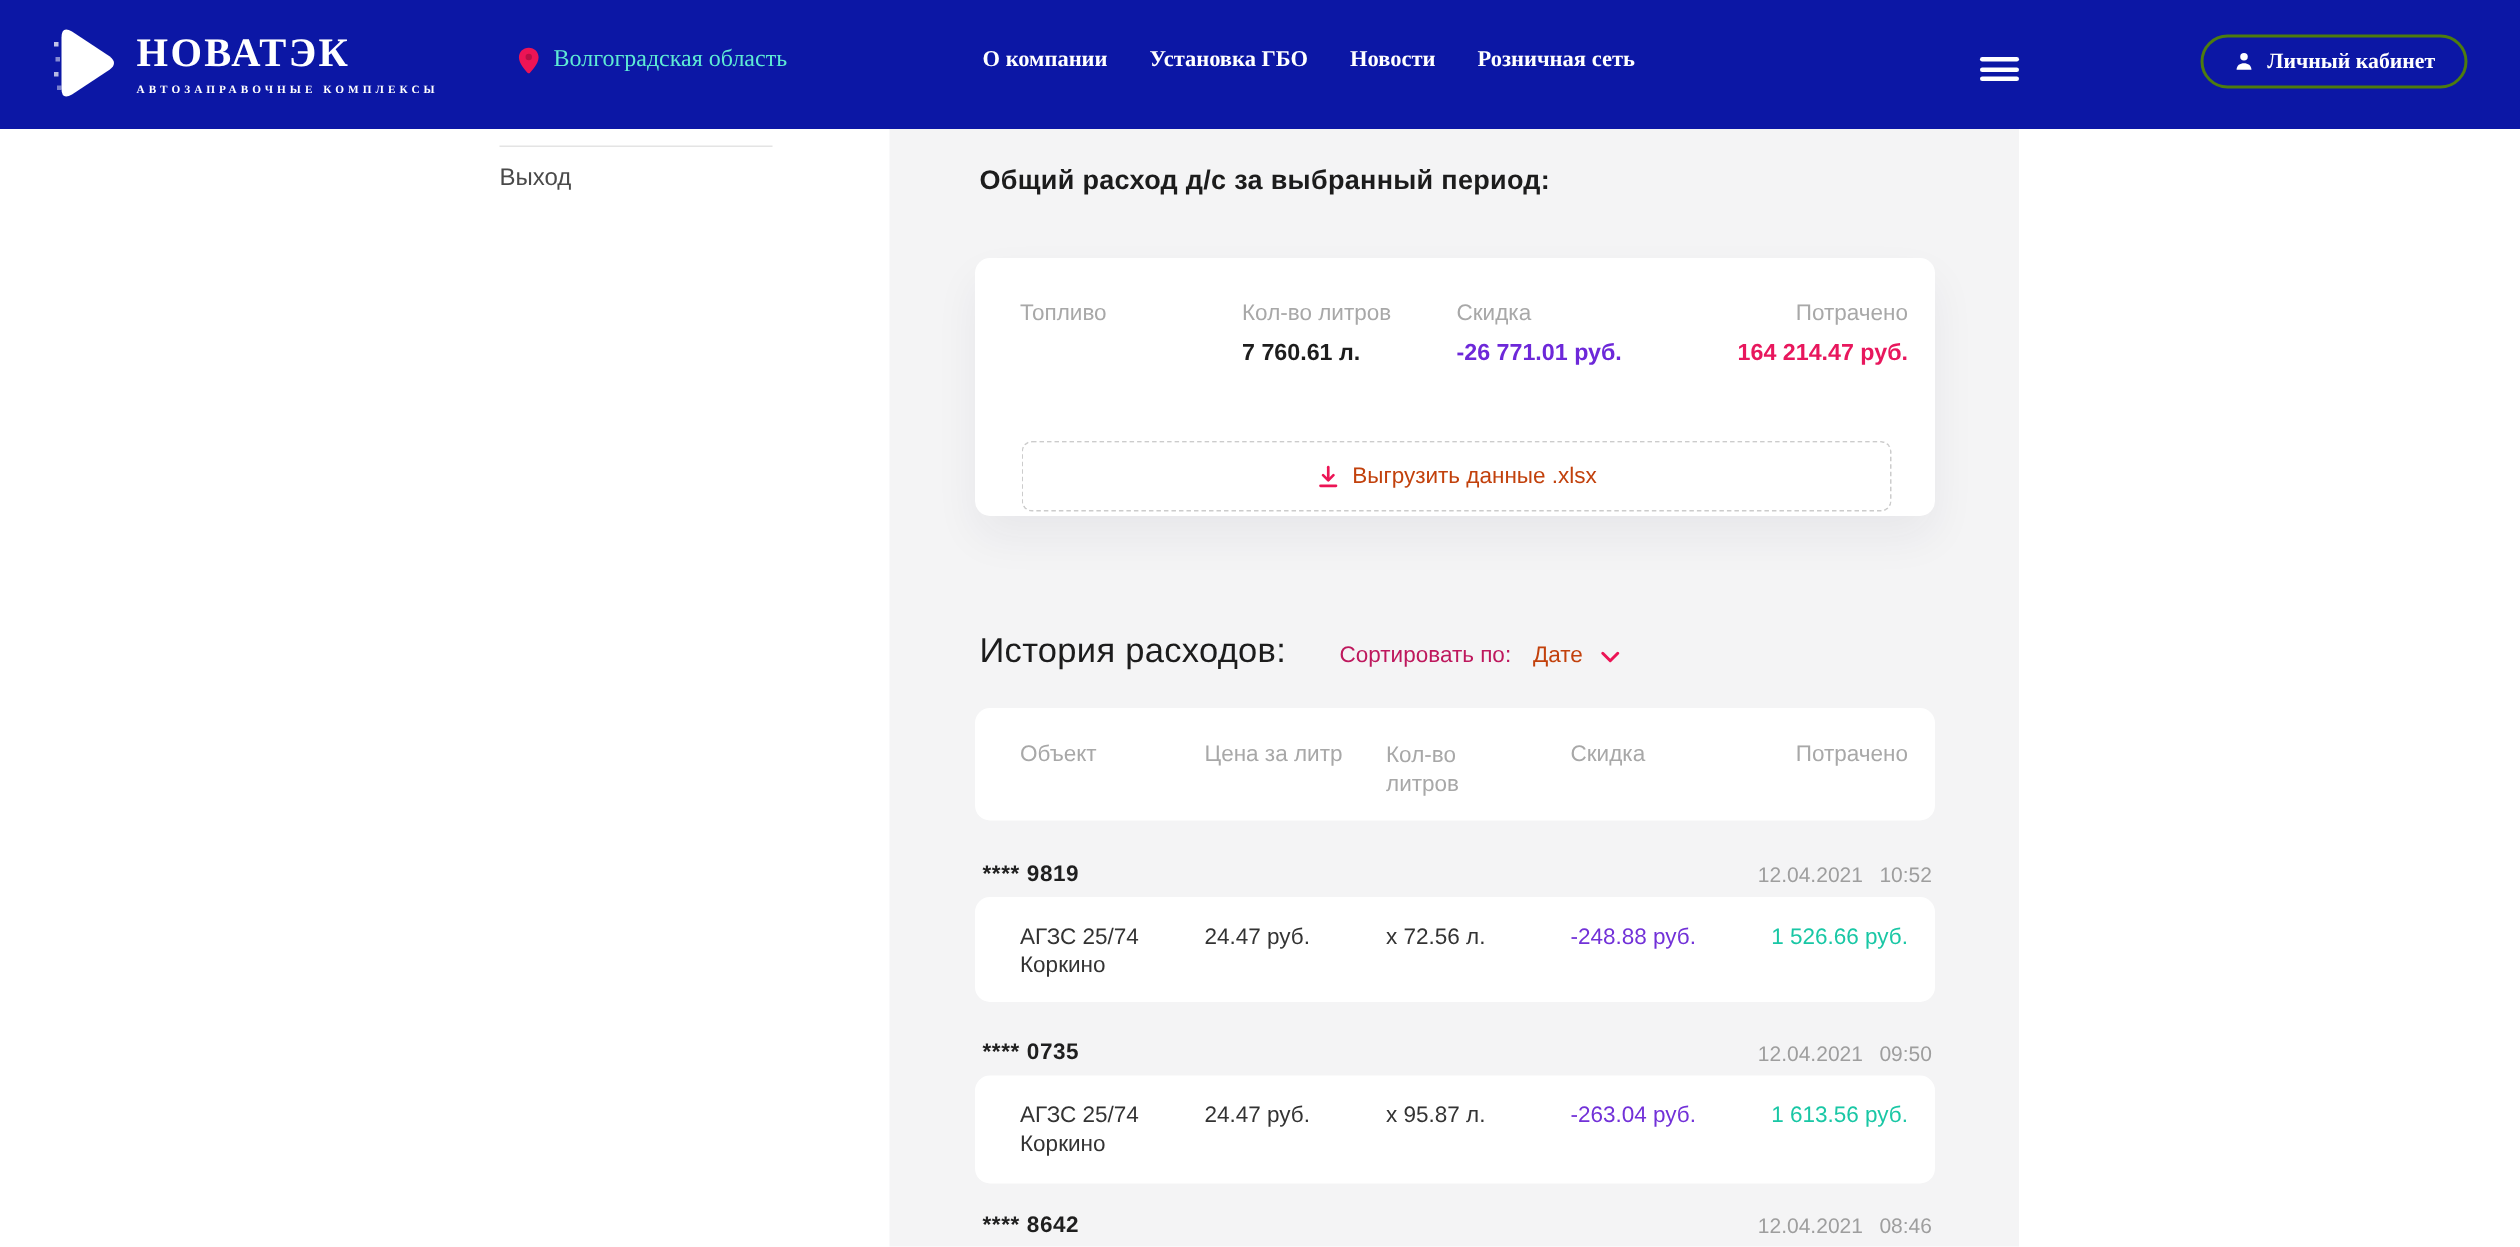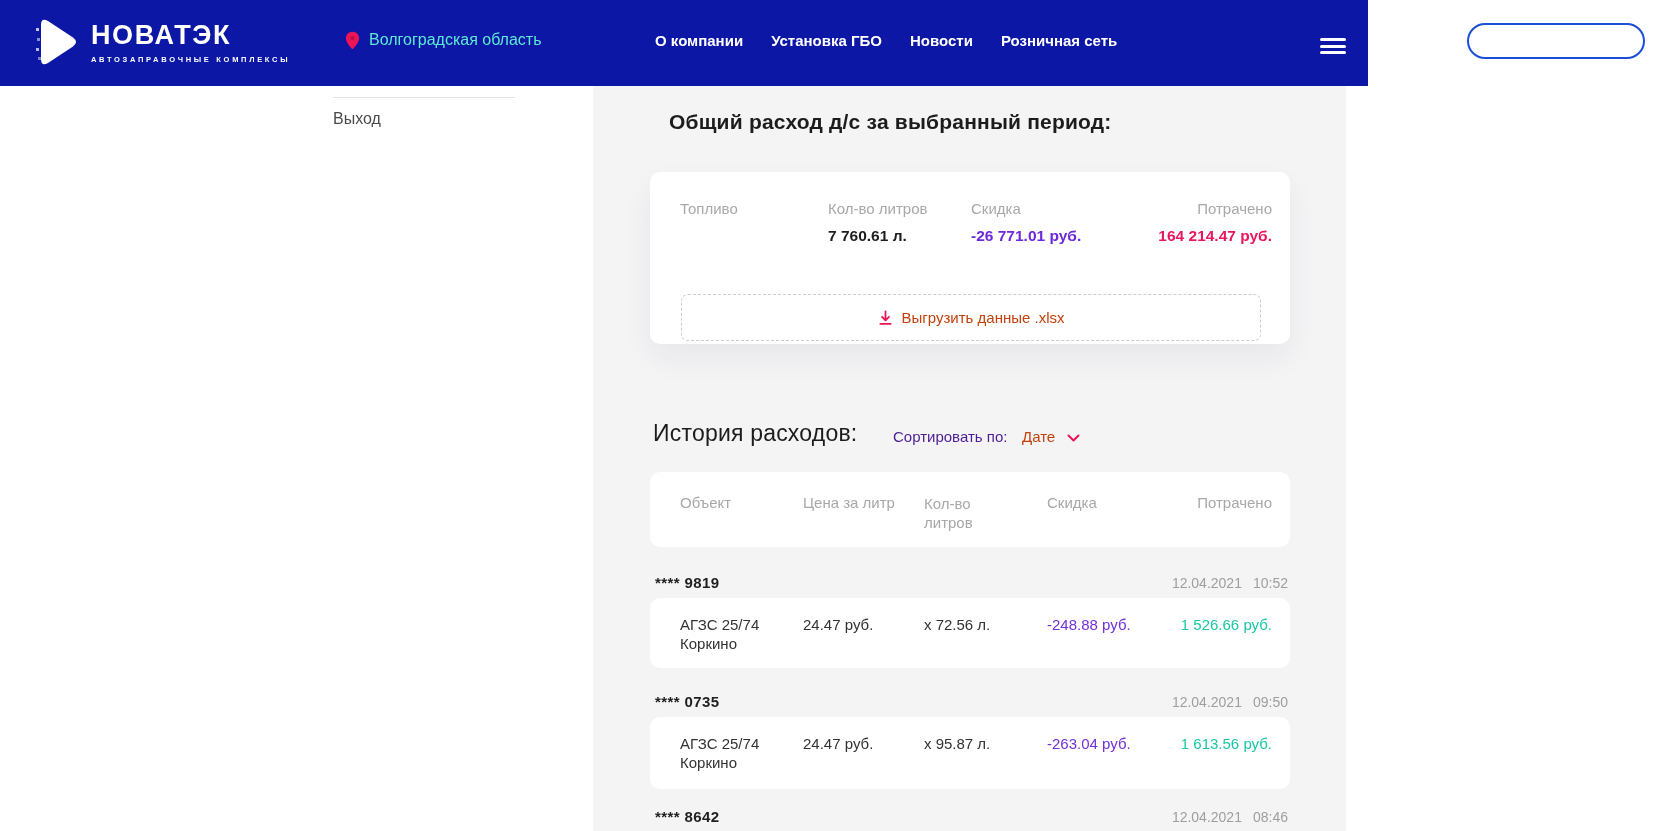--- a/index.html
+++ b/index.html
@@ -3,59 +3,59 @@
 <meta charset="utf-8">
 <style>
   * { margin:0; padding:0; box-sizing:border-box; }
   html,body { width:1680px; height:831px; }
   body {
     font-family:"Liberation Sans","DejaVu Sans",sans-serif;
     background:#ffffff; position:relative; overflow:hidden; color:#1d1d1d;
   }
 
   
-  .navbar { position:absolute; left:0; top:0; width:1368px; height:86px; background:#0c17a5; z-index:5; }
+  .navbar { position:absolute; left:0; top:0; width:1680px; height:86px; background:#0c17a5; z-index:5;font-family:Liberation Serif, serif; }
   .logo { position:absolute; left:34px; top:14px; display:flex; align-items:center; gap:11px; cursor:pointer; }
   .logo-name { font-size:27px; font-weight:800; color:#fff; letter-spacing:1.6px; line-height:30px; }
   .logo-tagline { font-size:7.5px; font-weight:700; color:#fff; letter-spacing:2.7px; margin-top:5px; white-space:nowrap; }
   .location { position:absolute; left:345px; top:0; height:80px; display:flex; align-items:center; gap:9px; color:#5eead4; font-size:16px; cursor:pointer; }
   .nav { position:absolute; left:655px; top:0; height:80px; display:flex; align-items:center; gap:28px; }
   .nav-link { color:#fff; font-size:15px; font-weight:700; text-decoration:none; white-space:nowrap; cursor:pointer; }
   .hamburger { position:absolute; left:1318px; top:36px; display:flex; flex-direction:column; gap:3.5px; cursor:pointer; padding:2px; }
   .hamburger span { width:26px; height:3px; background:#fff; border-radius:2px; }
-  .account-btn { position:absolute; left:1467px; top:23px; width:178px; height:36px; border:2px solid #1d4ed8; border-radius:18px;
+  .account-btn { position:absolute; left:1467px; top:23px; width:178px; height:36px; border:2px solid #4d7c0f; border-radius:18px;
     background:transparent; display:flex; align-items:center; justify-content:center; gap:9px;
     color:#fff; font-size:14.5px; font-weight:700; cursor:pointer; font-family:inherit; white-space:nowrap; }
 
   
   .sidebar { position:absolute; left:0; top:86px; width:593px; bottom:0; background:#fff; }
   .sidebar-divider { position:absolute; left:333px; top:11px; width:182px; height:1px; background:#e4e4e4; }
   .logout { position:absolute; left:333px; top:24px; font-size:16px; color:#4a4a4a; cursor:pointer; }
 
   
   .main { position:absolute; left:593px; top:86px; width:753px; bottom:0; background:#f4f4f5; }
 
-  .h1 { position:absolute; left:76px; top:24px; font-size:21px; font-weight:700; color:#1c1c1c; letter-spacing:.2px; }
+  .h1 { position:absolute; left:60px; top:24px; font-size:18px; font-weight:700; color:#1c1c1c; letter-spacing:.2px; }
 
   
   .summary-card { position:absolute; left:57px; top:86px; width:640px; height:172px; background:#fff; border-radius:10px;
     box-shadow:0 14px 30px rgba(30,30,60,.06); }
   .col-label { position:absolute; font-size:15px; color:#a8a8a8; white-space:nowrap; }
   .sum-l1{left:30px;top:28px} .sum-l2{left:178px;top:28px} .sum-l3{left:321px;top:28px} .sum-l4{right:18px;top:28px}
   .sum-val { position:absolute; top:54px; font-size:15.5px; font-weight:700; line-height:20px; color:#1d1d1d; white-space:nowrap; }
   .sum-v1{left:30px; width:140px; white-space:normal;} .sum-v2{left:178px}
   .sum-v3{left:321px; color:#6d28d9} .sum-v4{right:18px; color:#e8175d; text-align:right}
   .export-btn { position:absolute; left:31px; right:29px; top:122px; height:47px; background:transparent;
     border:1.5px dashed #cccccc; border-radius:7px; display:flex; align-items:center; justify-content:center; gap:9px;
     cursor:pointer; font-family:inherit; }
   .export-label { font-size:15px; color:#c2410c; }
 
   
   .h2 { position:absolute; left:60px; top:334px; font-size:23px; font-weight:400; color:#1c1c1c; letter-spacing:.2px; }
-  .sort-label { position:absolute; left:300px; top:342px; font-size:15px; color:#4c1d95; }
+  .sort-label { position:absolute; left:300px; top:342px; font-size:15px; color:#be185d; }
   .sort-value { position:absolute; left:429px; top:342px; font-size:15px; color:#c2410c; font-weight:500; cursor:pointer; }
   .sort-chevron { position:absolute; left:474px; top:348px; cursor:pointer; line-height:0; }
 
   
   .history-head { position:absolute; left:57px; top:386px; width:640px; height:75px; background:#fff; border-radius:10px; }
   .hh1{left:30px;top:22px} .hh2{left:153px;top:22px}
   .hh3{left:274px;top:22px; width:80px; line-height:19px; white-space:normal;}
   .hh4{left:397px;top:22px} .hh5{right:18px;top:22px}
 
   

